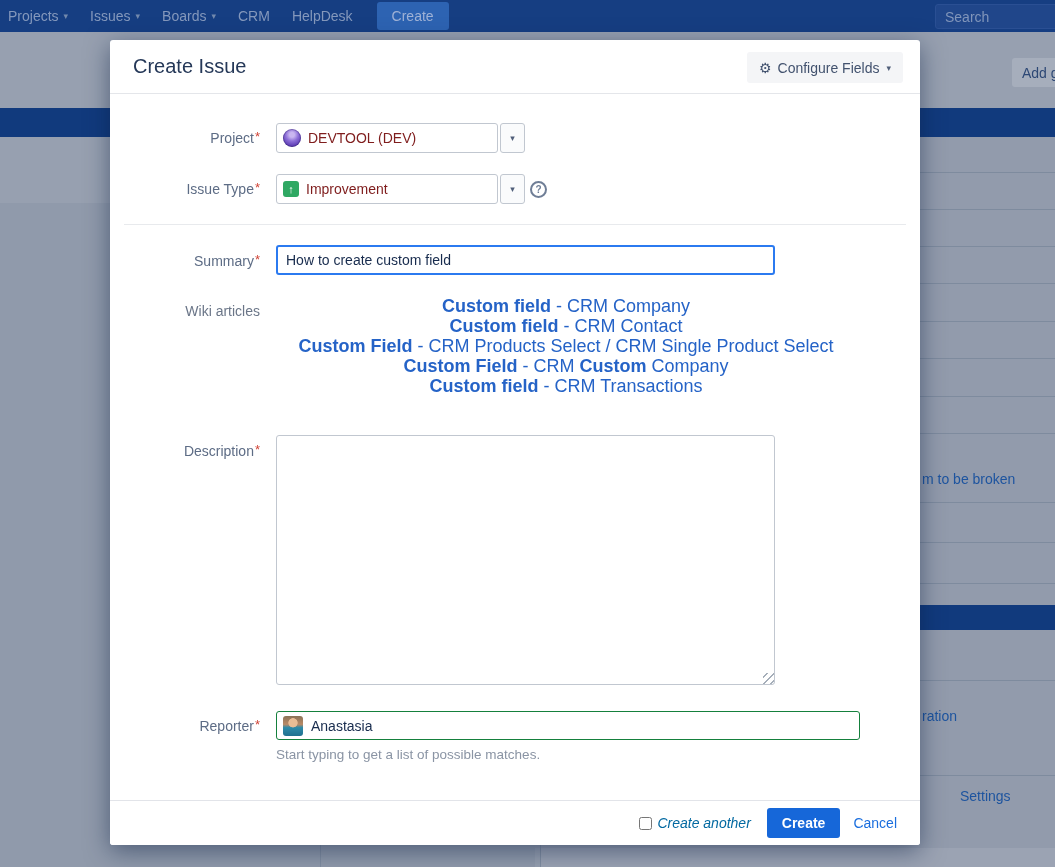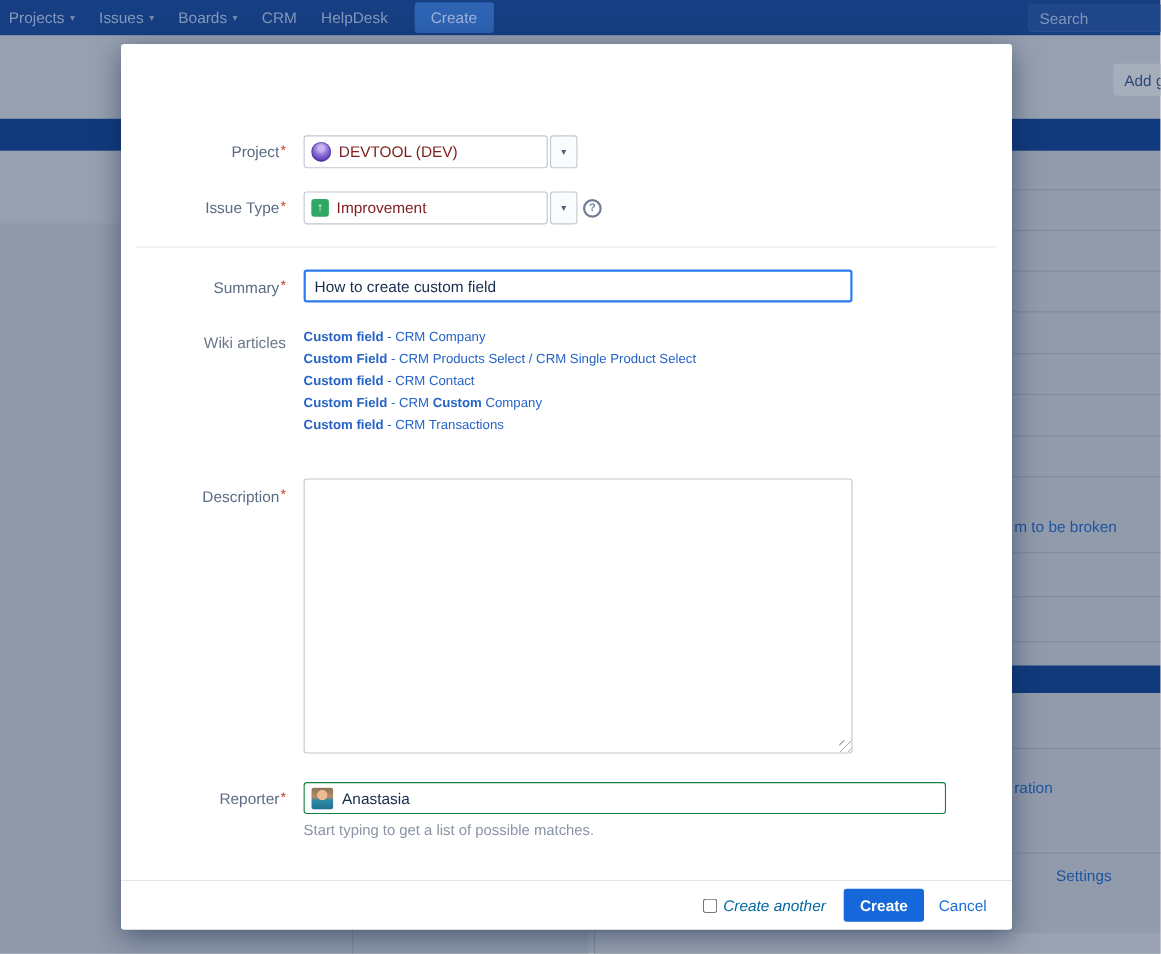--- a/index.html
+++ b/index.html
@@ -94,21 +94,21 @@
     display:flex;align-items:center;justify-content:center;cursor:pointer;
   }
   .help-ic::after{content:"?";}
   .modal-divider{position:absolute;left:14px;right:14px;top:184px;height:1px;background:#e8eaed;}
   .summary-input{
     position:absolute;left:166px;top:205px;width:499px;height:30px;
     border:2px solid var(--focus);border-radius:3px;font-size:14px;font-family:inherit;color:#172b4d;
     padding:0 8px;outline:none;
   }
   .wiki-links{position:absolute;left:166px;top:256px;width:580px;}
-  .wiki-link{display:block;font-size:12px;line-height:20px;color:var(--link);text-decoration:none;cursor:pointer;white-space:nowrap;}
+  .wiki-link{display:block;font-size:18px;line-height:20px;color:var(--link);text-decoration:none;cursor:pointer;white-space:nowrap;text-align:center;}
   .wiki-link .b{font-weight:bold;}
   .desc-area{
     position:absolute;left:166px;top:395px;width:499px;height:250px;
     border:1px solid #c1c7d0;border-radius:3px;font-size:14px;font-family:inherit;color:#172b4d;
     padding:6px 8px;resize:none;outline:none;
   }
   .resize-grip{
     position:absolute;left:653px;top:633px;width:11px;height:11px;cursor:nwse-resize;
     background:repeating-linear-gradient(-45deg,transparent 0 2px,#a5aeb9 2px 3px,transparent 3px 5px);
   }
@@ -187,20 +187,28 @@
     <span>CRM</span>
   </div>
   <div class="nav-item">
     <span>HelpDesk</span>
   </div>
   <button class="nav-create">Create</button>
   <input class="nav-search" placeholder="Search" style="">
 </div>
 
 <div class="modal">
+  <div class="modal-header">
+    <span class="modal-title">Create Issue</span>
+    <button class="configure-btn">
+      <span class="gear-ic"></span>
+      <span>Configure Fields</span>
+      <span class="btn-caret"></span>
+    </button>
+  </div>
 
   <div class="lbl" style="top:90px">
     <span>Project</span><span class="req"></span>
   </div>
   <div class="select-box" style="top:83px">
     <span class="project-avatar"></span>
     <span class="select-value">DEVTOOL (DEV)</span>
   </div>
   <div class="select-caret-btn" style="top:83px">
     <span class="ic"></span>
@@ -223,22 +231,22 @@
   <div class="lbl" style="top:213px">
     <span>Summary</span><span class="req"></span>
   </div>
   <input class="summary-input" value="How to create custom field" style="">
 
   <div class="lbl" style="top:263px;color:#6b7688">
     <span>Wiki articles</span>
   </div>
   <div class="wiki-links">
       <a class="wiki-link"><span class="b">Custom field</span><span> - CRM Company</span></a>
+      <a class="wiki-link"><span class="b">Custom field</span><span> - CRM Contact</span></a>
       <a class="wiki-link"><span class="b">Custom Field</span><span> - CRM Products Select / CRM Single Product Select</span></a>
-      <a class="wiki-link"><span class="b">Custom field</span><span> - CRM Contact</span></a>
       <a class="wiki-link"><span class="b">Custom Field</span><span> - CRM </span><span class="b">Custom</span><span> Company</span></a>
       <a class="wiki-link"><span class="b">Custom field</span><span> - CRM Transactions</span></a>
     </div>
 
   <div class="lbl" style="top:403px">
     <span>Description</span><span class="req"></span>
   </div>
   <textarea class="desc-area" style=""></textarea>
   <div class="resize-grip"></div>
 

